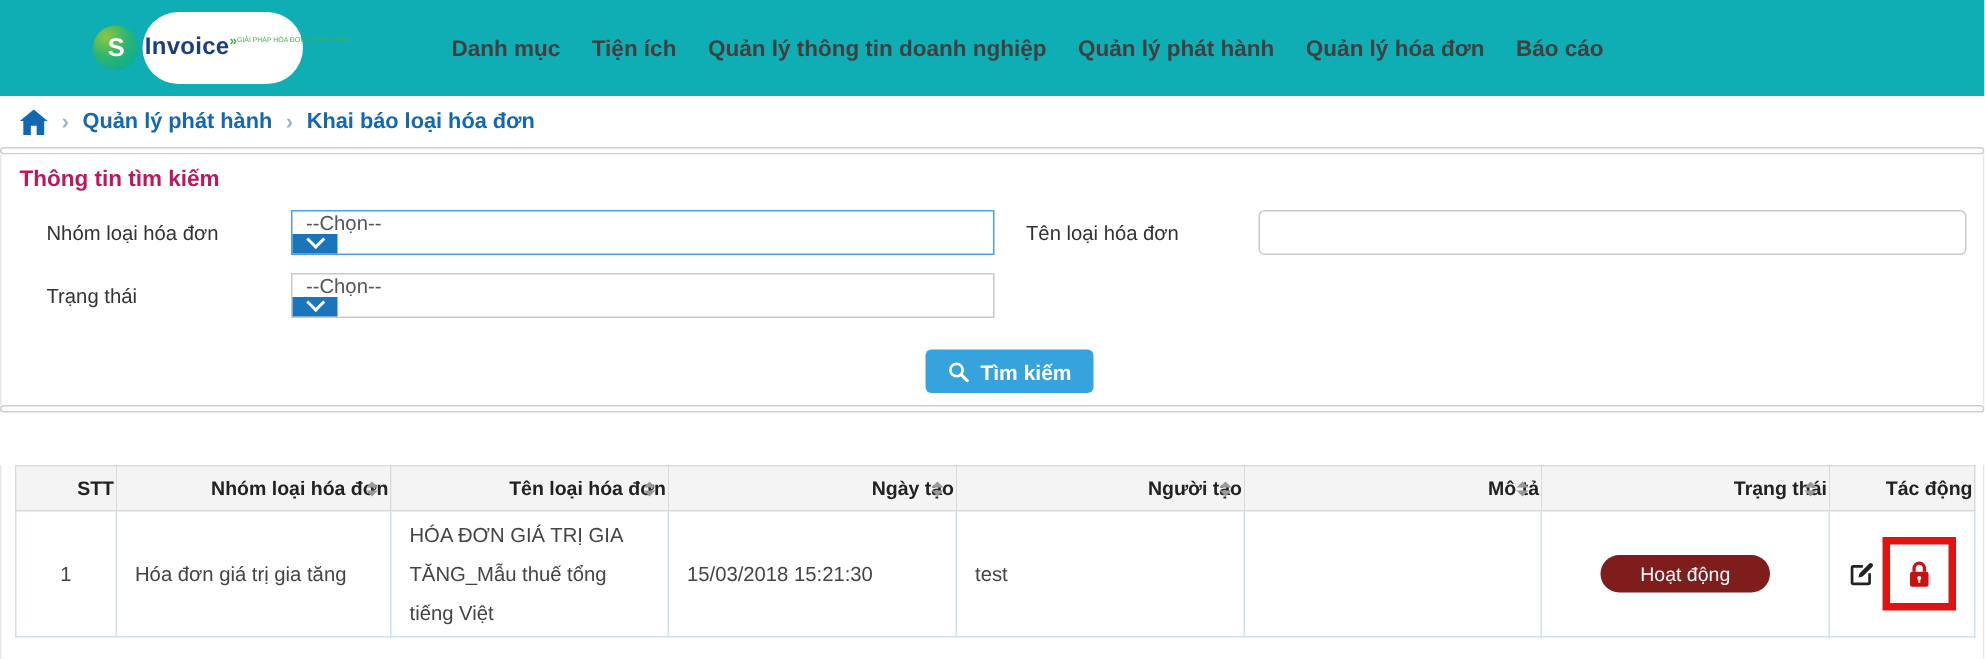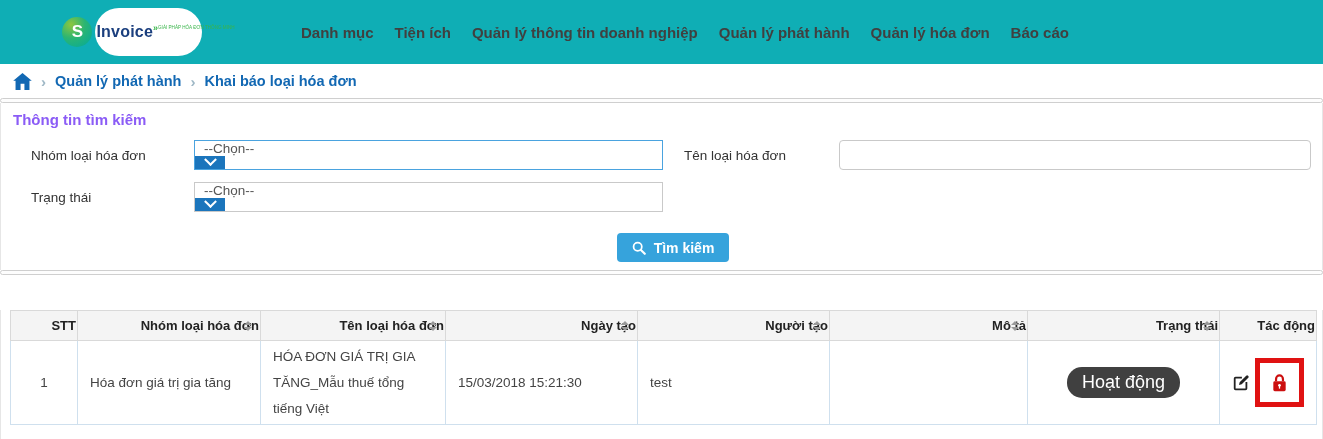--- a/index.html
+++ b/index.html
@@ -32,21 +32,21 @@
   
   .breadcrumb { height:34px; display:flex; align-items:center; padding-left:13px; gap:9px; background:#fff; }
   .crumb-sep { color:#9fb8c6; font-size:15px; font-weight:bold; }
   .crumb { color:#1268B3; font-weight:bold; font-size:14.5px; text-decoration:none; }
 
   
   .bar { height:5px; border:1px solid #cfcfcf; border-radius:6px; background:#fdfdfd; }
 
   
   .panel { border-left:1px solid #e6e6e6; border-right:1px solid #e6e6e6; background:#fff; }
-  .panel-title { color:#8b5cf6; font-weight:bold; font-size:15px; padding:8px 0 0 12px; height:26px; }
+  .panel-title { color:#be185d; font-weight:bold; font-size:15px; padding:8px 0 0 12px; height:26px; }
 
   
   .search-form { padding-top:11px; }
   .form-row { display:flex; align-items:center; height:30px; margin-bottom:12px; }
   .f-label { width:193px; padding-left:30px; font-size:13.5px; color:#333; flex-shrink:0; }
   .f-label2 { width:176px; padding-left:21px; font-size:13.5px; color:#333; flex-shrink:0; }
   .select {
     width:469px; height:30px; border:1px solid #c9c9c9; background:#fff;
     display:flex; align-items:flex-start; justify-content:space-between; cursor:pointer; flex-shrink:0;flex-direction:column;
   }
@@ -76,22 +76,22 @@
     font-size:13px; color:#222; font-weight:bold; position:relative; text-align:right;
   }
   td { border:1px solid #cfe0ee; height:84px; font-size:13.5px; color:#444; vertical-align:middle; }
   .sort { position:absolute; right:8px; top:50%; transform:translateY(-50%); display:flex; flex-direction:column; gap:2px; }
   .tri-up { width:0; height:0; border-left:4px solid transparent; border-right:4px solid transparent; border-bottom:4px solid #999; }
   .tri-down { width:0; height:0; border-left:4px solid transparent; border-right:4px solid transparent; border-top:4px solid #999; }
   .td-center { text-align:center; }
   .td-left { padding-left:12px; text-align:left; }
   .td-name { padding-left:12px; padding-right:20px; text-align:left; line-height:26px; }
   .badge {
-    display:inline-block; background:#404040; color:#fff; border-radius:15px;
-    width:113px; padding:5px 0; text-align:center; font-size:18px;
+    display:inline-block; background:#7f1d1d; color:#fff; border-radius:15px;
+    width:113px; padding:5px 0; text-align:center; font-size:13px;
   }
   .action-wrap { display:flex; align-items:center; justify-content:center; gap:5px; }
   .icon-btn { background:none; border:none; padding:0; cursor:pointer; display:flex; align-items:center; justify-content:center; }
   .red-box {
     width:49px; height:49px; border:5px solid #E01212;
     display:flex; align-items:center; justify-content:center; flex-shrink:0;
   }
 </style>
 </head>
 <body>

